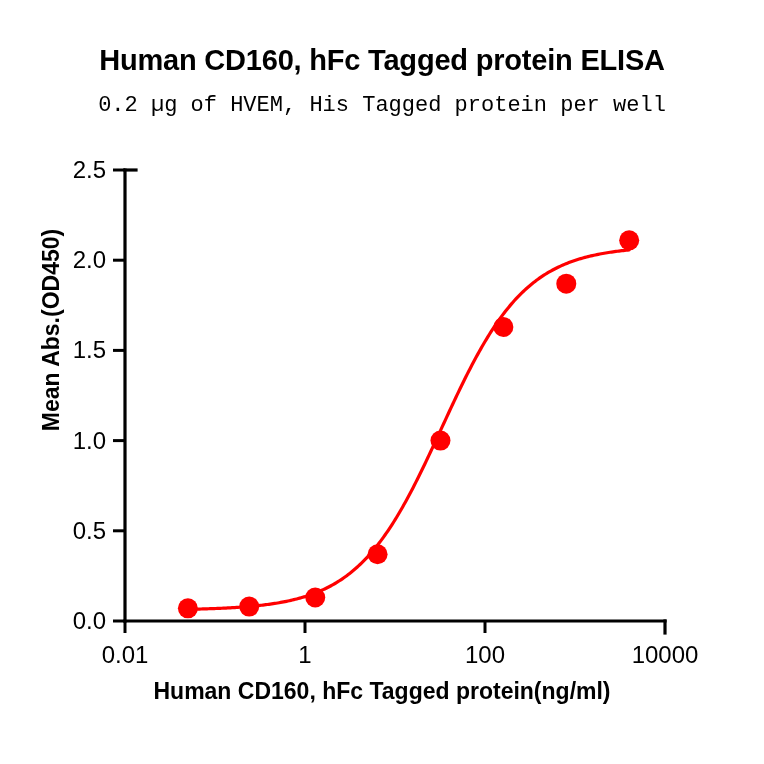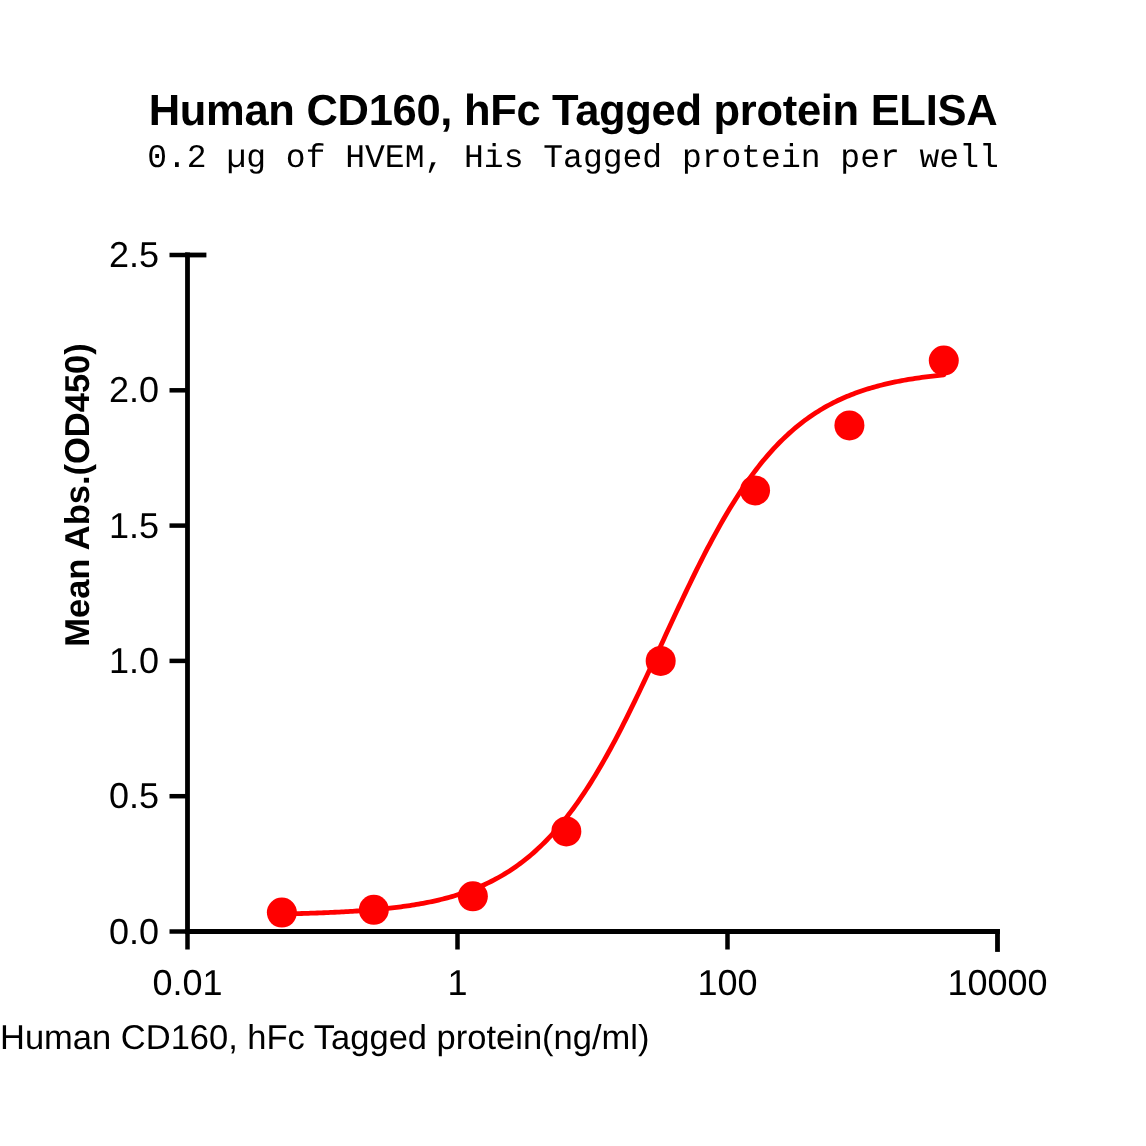--- a/index.html
+++ b/index.html
@@ -15,21 +15,21 @@
   }
   #figure {
     position: relative;
     width: 764px;
     height: 764px;
     background: #ffffff;
   }
   #chart-title {
     position: absolute;
     left: 0;
-    top: 58px;
+    top: 44px;
     width: 764px;
     text-align: center;
     font-size: 29px;
     font-weight: bold;
     color: #000000;
     letter-spacing: -0.2px;
     font-family: "Liberation Sans", sans-serif;
   }
   #chart-subtitle {
     position: absolute;
@@ -60,23 +60,23 @@
     color: #000000;
     text-align: center;
     line-height: 34px;
     font-family: "Liberation Sans", sans-serif;
   }
   #x-axis-label {
     position: absolute;
     left: 0;
     top: 678px;
     width: 764px;
-    text-align: left;
+    text-align: center;
     font-size: 23px;
-    font-weight: normal;
+    font-weight: bold;
     color: #000000;
     font-family: "Liberation Sans", sans-serif;
   }
   .tick-text {
     font-family: "Liberation Sans", sans-serif;
     font-size: 24px;
     fill: #000000;
   }
   .axis-line {
     stroke: #000000;

